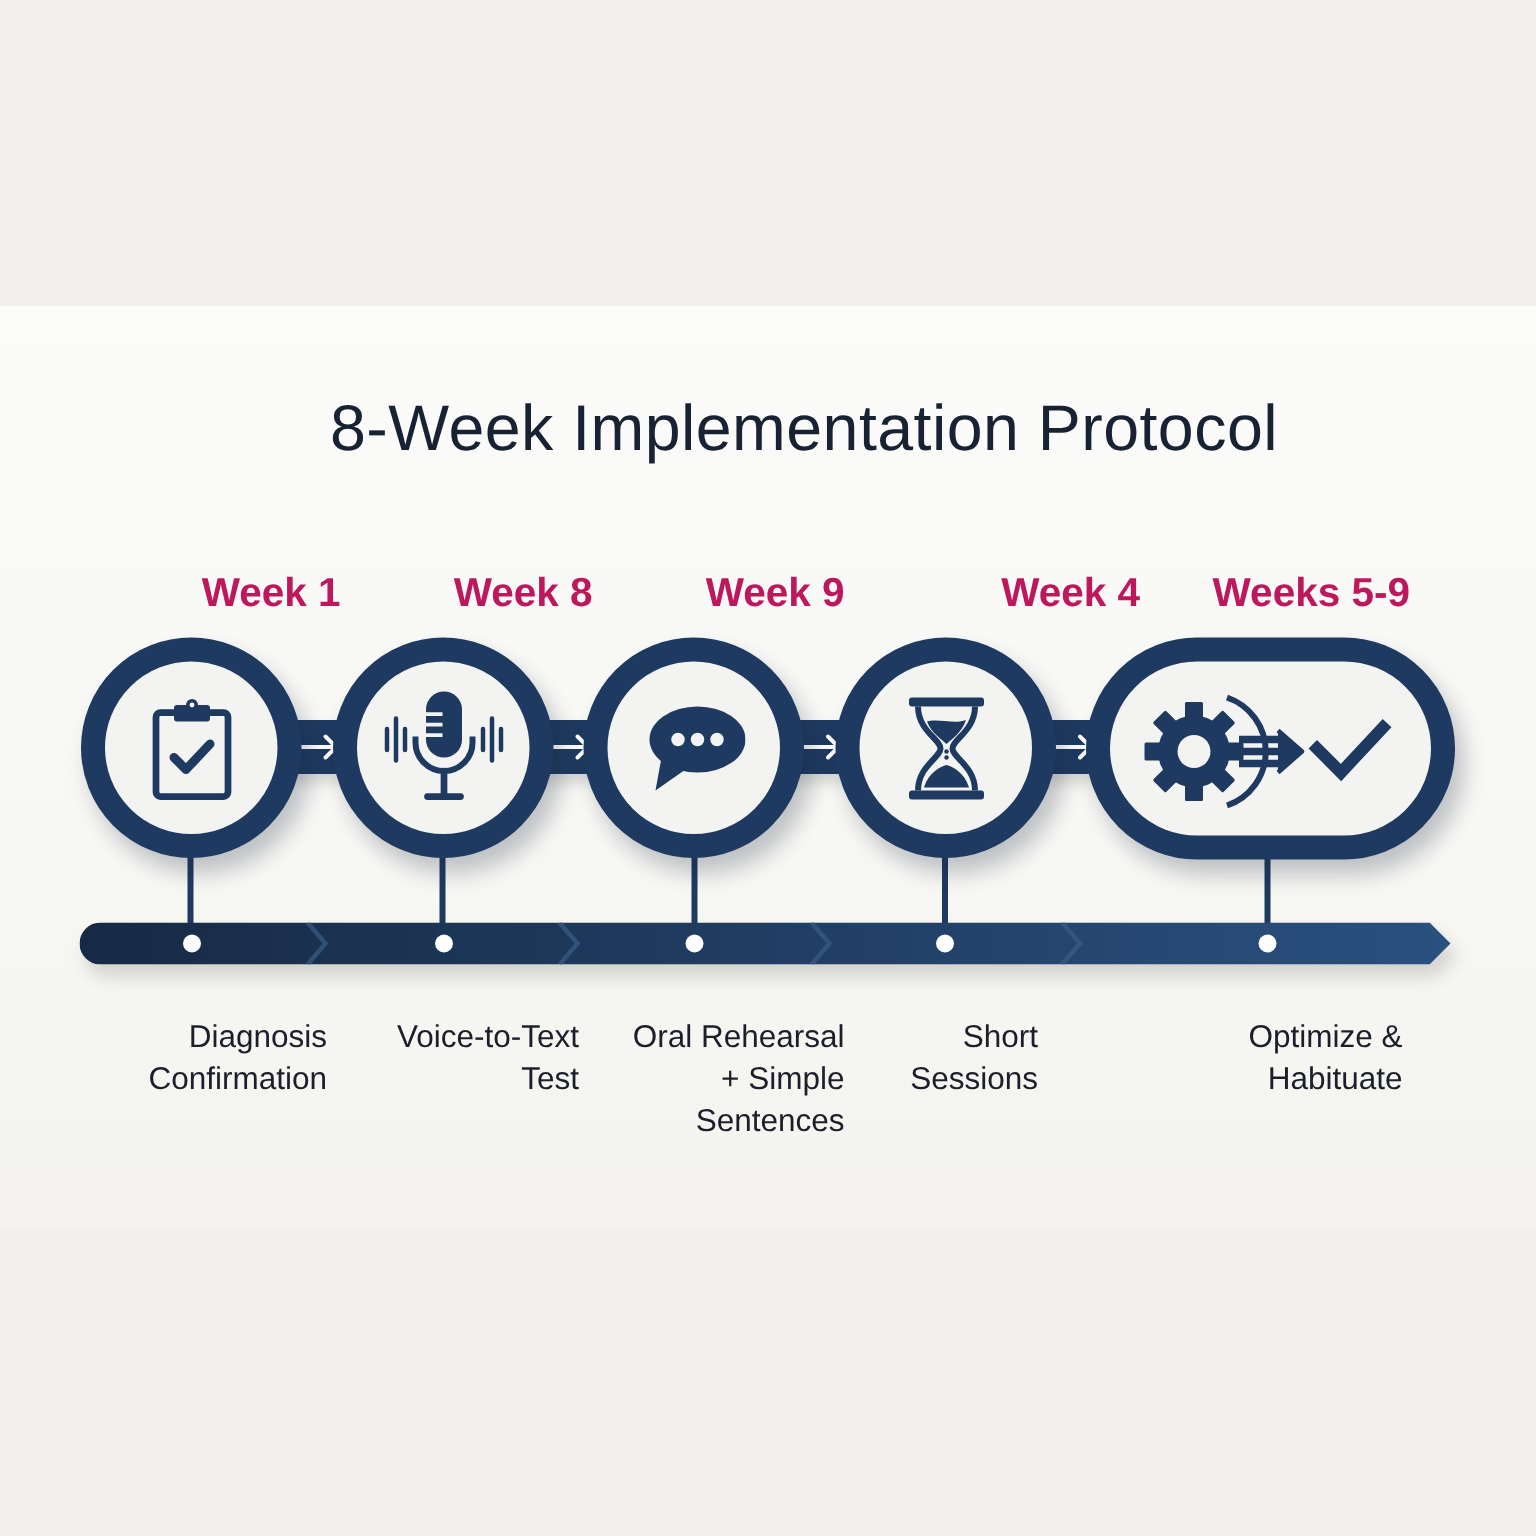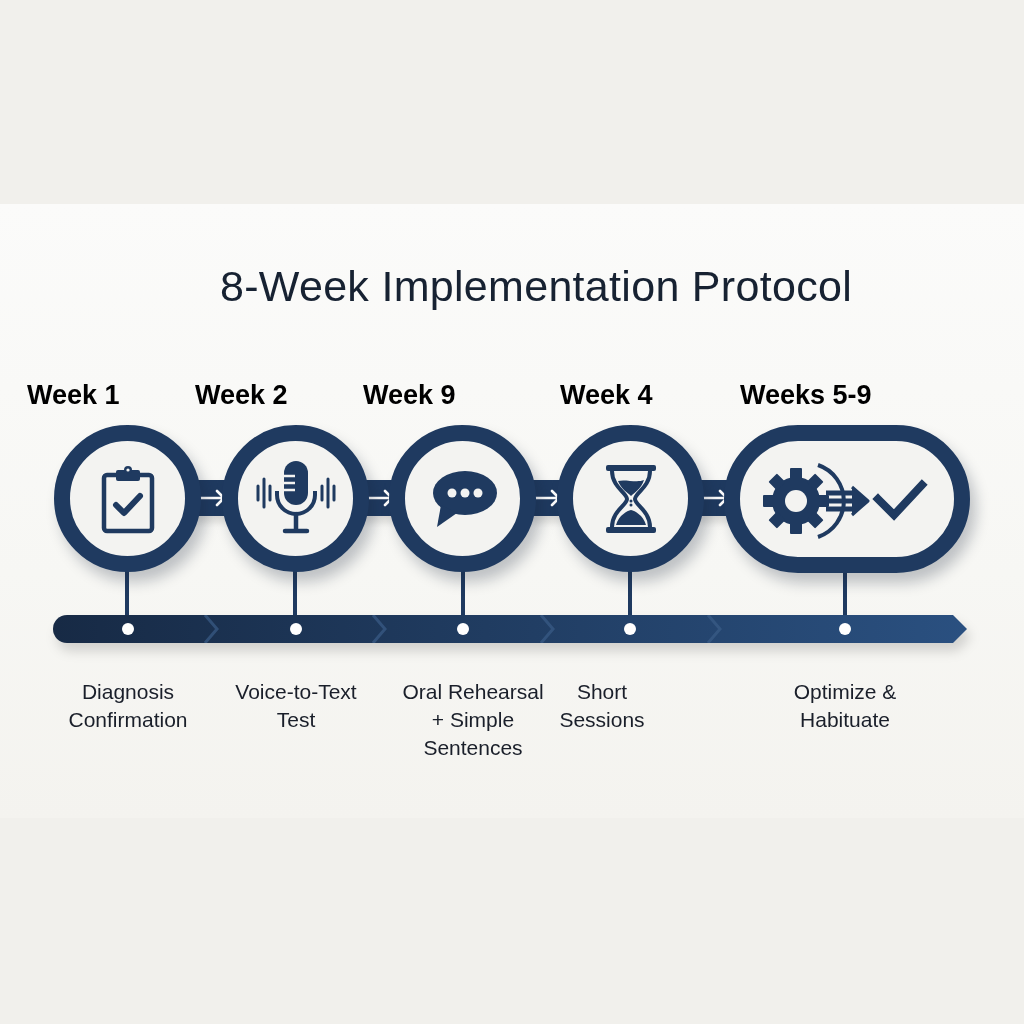--- a/index.html
+++ b/index.html
@@ -11,22 +11,22 @@
     }
     .band {
       position: absolute; left: 0; top: 204px; width: 1024px; height: 614px;
       background: linear-gradient(180deg, #fbfbfa 0%, #f7f7f4 60%, #f4f3ef 100%);
     }
     .title {
       position: absolute; left: 0; top: 262px; width: 1024px; text-align: center;
       font-size: 43px; font-weight: 400; letter-spacing: 0.3px; color: #172232; margin-left: 24px;
     }
     .week-label {
-      position: absolute; top: 380px; width: 200px; text-align: left;
-      font-size: 27px; font-weight: 700; color: #000000;
+      position: absolute; top: 380px; width: 200px; text-align: right;
+      font-size: 27px; font-weight: 700; color: #be185d;
     }
     .connector {
       position: absolute; top: 480px; height: 36px; background: #1f3a60;
       box-shadow: 4px 6px 8px rgba(0,0,0,0.12);
     }
     .connector svg { position: absolute; left: 0; top: 0; }
     .node {
       position: absolute; box-sizing: border-box; border-radius: 50%;
       background: #f3f3f1;
       border: 16px solid #1f3a60;
@@ -39,34 +39,34 @@
     }
     .timeline {
       position: absolute; left: 53px; top: 615px; width: 915px; height: 28px;
       filter: drop-shadow(4px 8px 6px rgba(0,0,0,0.15));
     }
     .dot {
       position: absolute; top: 623px; width: 12px; height: 12px; border-radius: 50%;
       background: #ffffff; margin-left: -6px;
     }
     .desc {
-      position: absolute; top: 678px; width: 180px; text-align: center;
+      position: absolute; top: 678px; width: 180px; text-align: right;
       font-size: 21px; line-height: 28px; color: #1a1f2a;
       white-space: pre-line;
     }
   </style>
 </head>
 <body>
 
 <div class="band"></div>
 
 <div class="title">8-Week Implementation Protocol</div>
 
 <div class="week-label" style="left:27px">Week 1</div>
-<div class="week-label" style="left:195px">Week 2</div>
+<div class="week-label" style="left:195px">Week 8</div>
 <div class="week-label" style="left:363px">Week 9</div>
 <div class="week-label" style="left:560px">Week 4</div>
 <div class="week-label" style="left:740px">Weeks 5-9</div>
 
 <div class="connector" style="left:190px; width:45px">
   <svg width="45" height="36">
       <path d="M0 18 H34 M27 11 L34 18 L27 25" stroke="#fff" stroke-width="2.6" fill="none" stroke-linecap="round" stroke-linejoin="round"></path>
     </svg>
 </div>
 <div class="connector" style="left:358px; width:45px">

